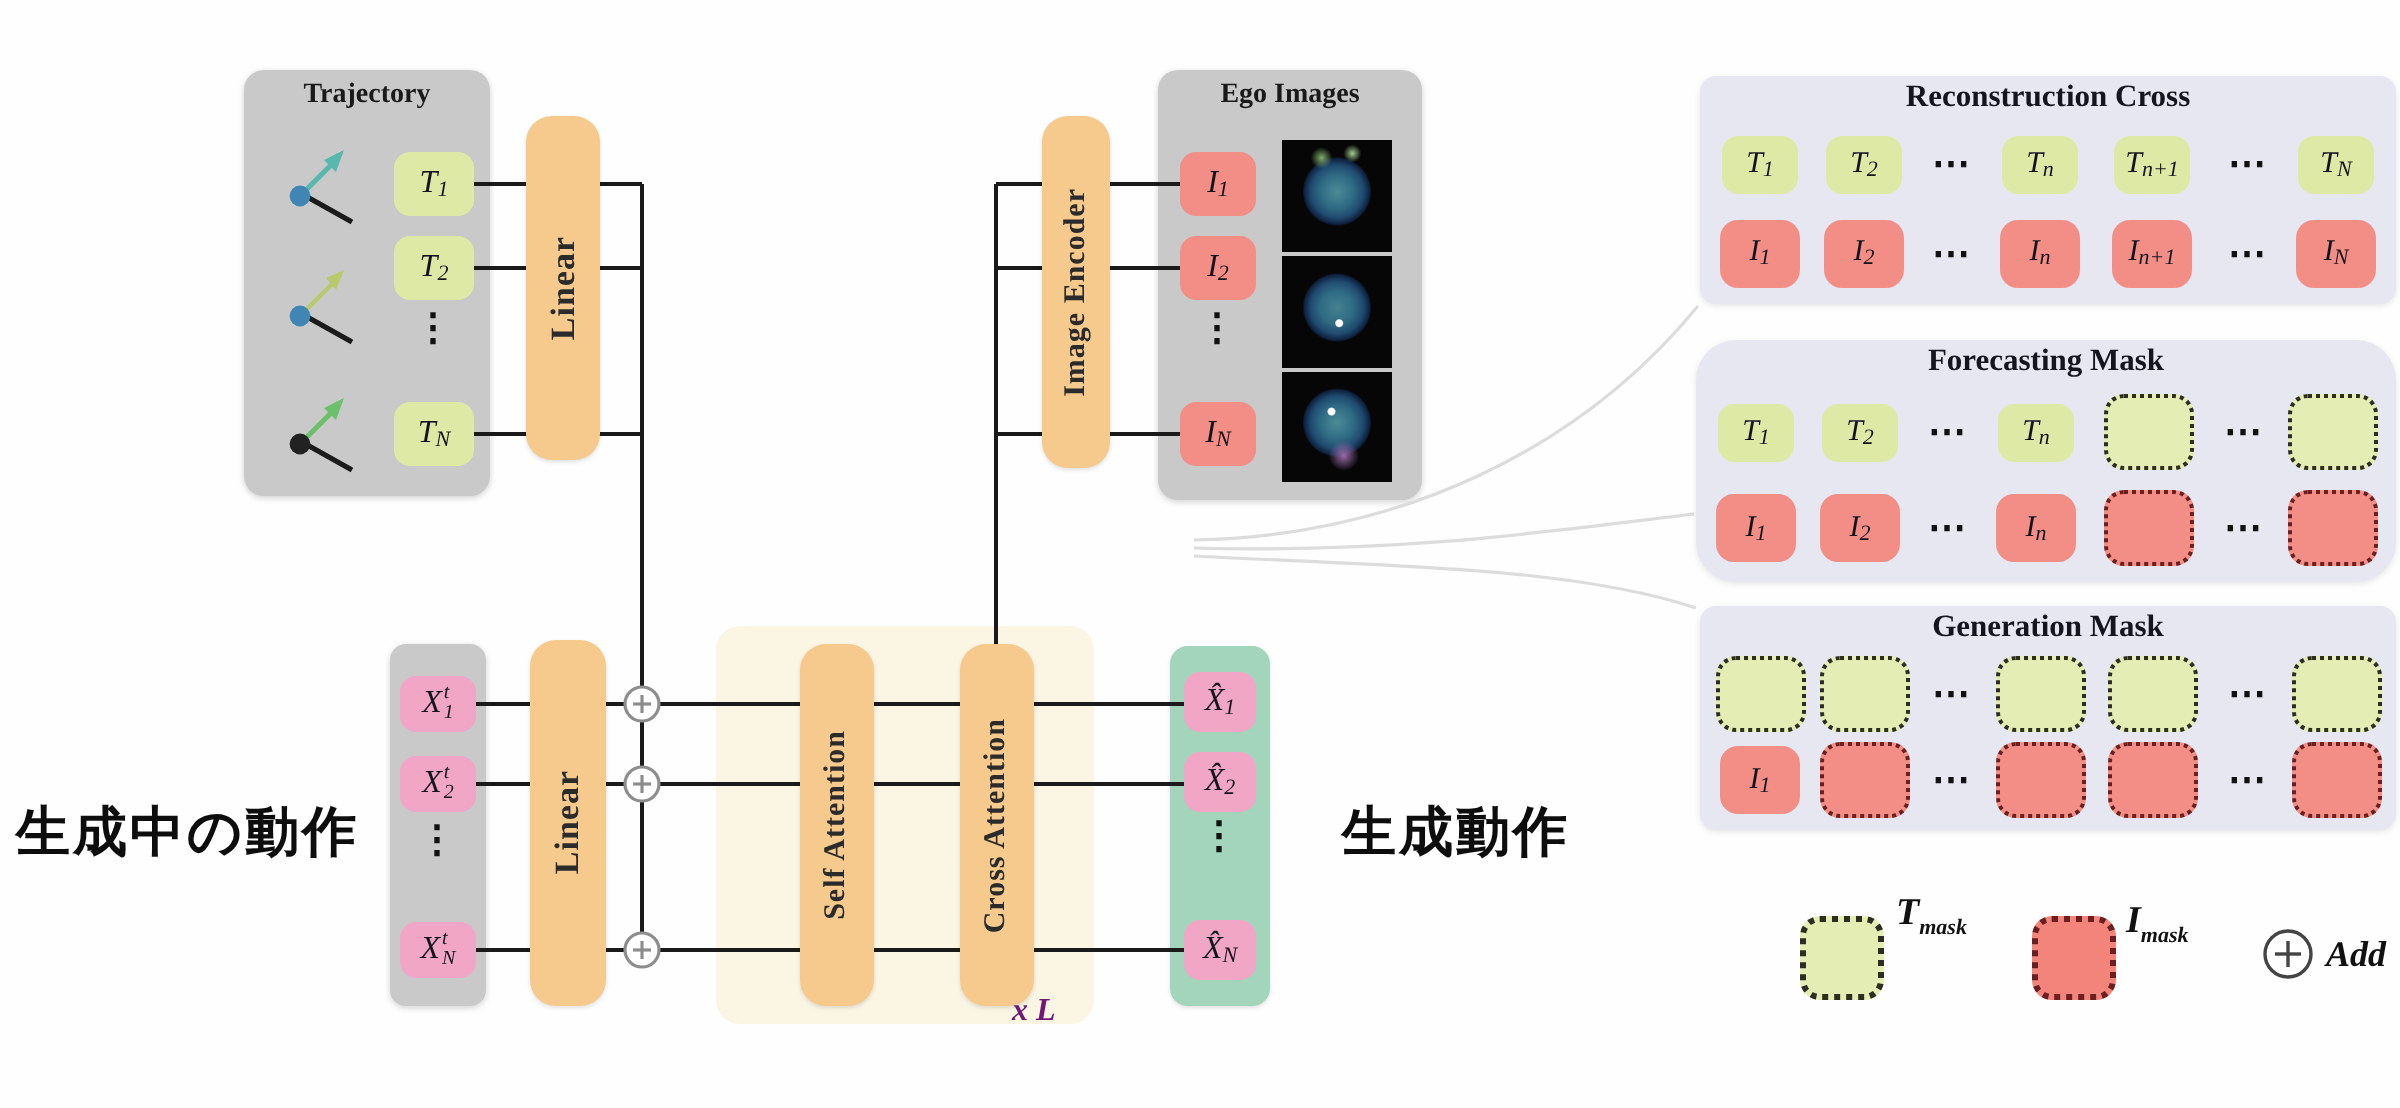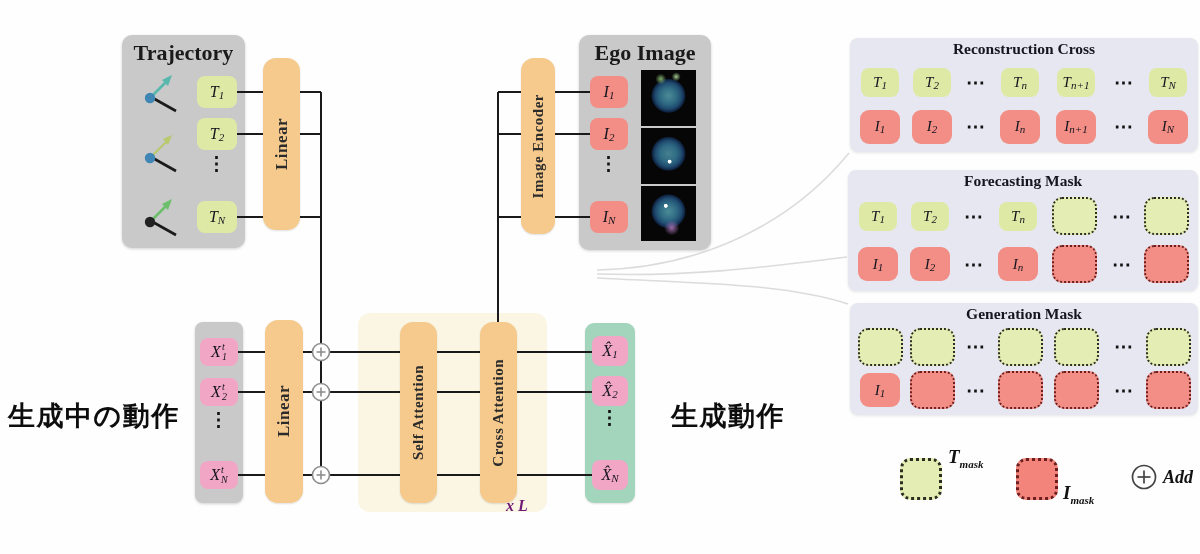--- a/index.html
+++ b/index.html
@@ -3,21 +3,21 @@
 <meta charset="utf-8">
 <style>
   html,body{margin:0;padding:0;background:#fff;}
   .canvas{position:relative;width:1200px;height:554px;background:#fefefe;overflow:hidden;
           font-family:"Liberation Serif","DejaVu Serif",serif;color:#1c1c1c;}
   .abs{position:absolute;}
   svg.wires{position:absolute;left:0;top:0;pointer-events:none;}
 
   
   .gpanel{position:absolute;background:#c9c9c9;border-radius:10px;box-shadow:0 1px 3px rgba(0,0,0,.18);}
-  .ptitle{font-weight:700;font-size:22px;text-align:center;padding-top:5px;color:#1a1a1a;}
+  .ptitle{font-weight:700;font-size:14px;text-align:center;padding-top:5px;color:#1a1a1a;}
 
   
   .vblock{position:absolute;background:#f6ca8c;border-radius:13px;display:flex;align-items:center;justify-content:center;box-shadow:0 1px 2px rgba(0,0,0,.12);}
   .vtext{writing-mode:vertical-rl;transform:rotate(180deg);font-weight:700;font-size:17px;color:#2b2b2b;letter-spacing:.5px;white-space:nowrap;}
   .vtext.sm{font-size:15px;}
 
   
   .masking{position:absolute;background:#e5e5f2;border-radius:5px;display:flex;align-items:center;justify-content:center;
            font-weight:700;font-size:17px;color:#1c1c2a;}
 
@@ -79,21 +79,21 @@
 </head>
 <body>
 
 <div class="canvas">
 
   <div class="gpanel" style="left:122px;top:35px;width:123px;height:213px;">
     <div class="ptitle">Trajectory</div>
   </div>
 
   <div class="gpanel" style="left:579px;top:35px;width:132px;height:215px;">
-    <div class="ptitle">Ego Image</div>
+    <div class="ptitle">Ego Images</div>
   </div>
 
   <div class="gpanel" style="left:195px;top:322px;width:48px;height:181px;border-radius:8px;"></div>
 
   <div class="cream" style="left:358px;top:313px;width:189px;height:199px;"></div>
 
   <div class="teal" style="left:585px;top:323px;width:50px;height:180px;"></div>
 
   <svg class="wires" width="1200" height="554" viewBox="0 0 1200 554">
 
@@ -322,21 +322,21 @@
           </div>
           <div class="mslot" style="width: 52px;">
             <div class="mtok red">
               <span class="mi">I</span>
               <sub>N</sub>
             </div>
           </div>
         </div>
       </div>
   </div>
-  <div class="mpanel" style="left:848px;top:170px;width:350px;height:121px;">
+  <div class="mpanel" style="left:848px;top:170px;width:350px;height:121px;border-radius:20px;">
     <div class="mp-title">Forecasting Mask</div>
     <div class="mp-rows">
         <div class="mrow">
           <div class="mslot" style="width: 52px;">
             <div class="mtok green">
               <span class="mi">T</span>
               <sub>1</sub>
             </div>
           </div>
           <div class="mslot" style="width: 52px;">
@@ -449,21 +449,21 @@
           <div class="mslot" style="width: 52px;">
             <div class="mtok red-masked"></div>
           </div>
         </div>
       </div>
   </div>
 
   <div class="lg-swatch lg-green" style="left:900px;top:458px;"></div>
   <div class="mlabel" style="left:948px;top:446px;"><span class="mi">T</span><sub>mask</sub></div>
   <div class="lg-swatch lg-red" style="left:1016px;top:458px;"></div>
-  <div class="mlabel" style="left:1063px;top:482px;"><span class="mi">I</span><sub>mask</sub></div>
+  <div class="mlabel" style="left:1063px;top:450px;"><span class="mi">I</span><sub>mask</sub></div>
   <svg class="abs" style="left:1130px;top:463px;" width="28" height="28">
     <circle cx="14" cy="14" r="11.5" fill="none" stroke="#444" stroke-width="1.7"></circle>
     <line x1="7.5" y1="14" x2="20.5" y2="14" stroke="#444" stroke-width="1.7"></line>
     <line x1="14" y1="7.5" x2="14" y2="20.5" stroke="#444" stroke-width="1.7"></line>
   </svg>
   <div class="lg-add-label" style="left:1163px;top:467px;font-style:italic;">Add</div>
 
 </div>
 
 </body></html>

